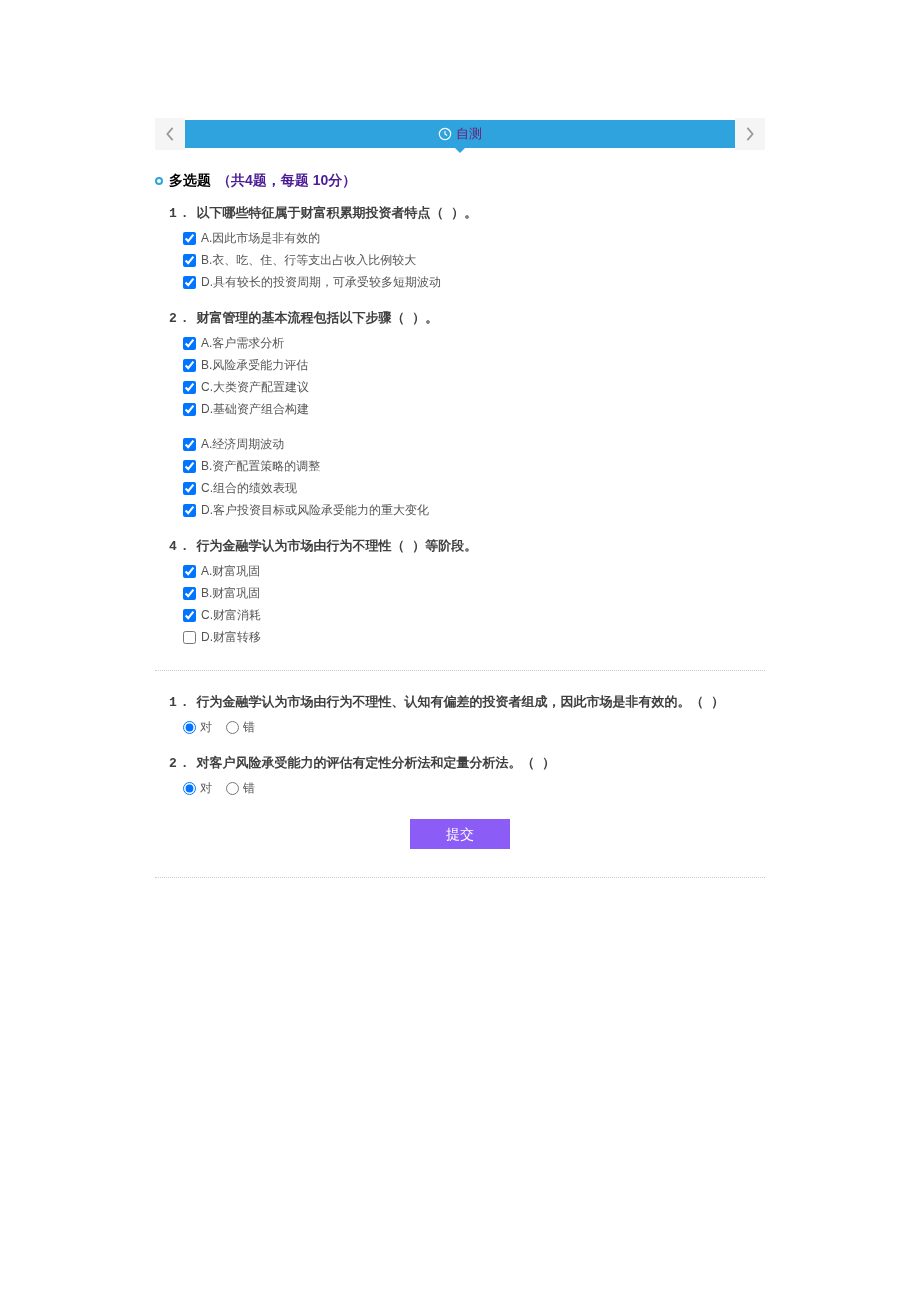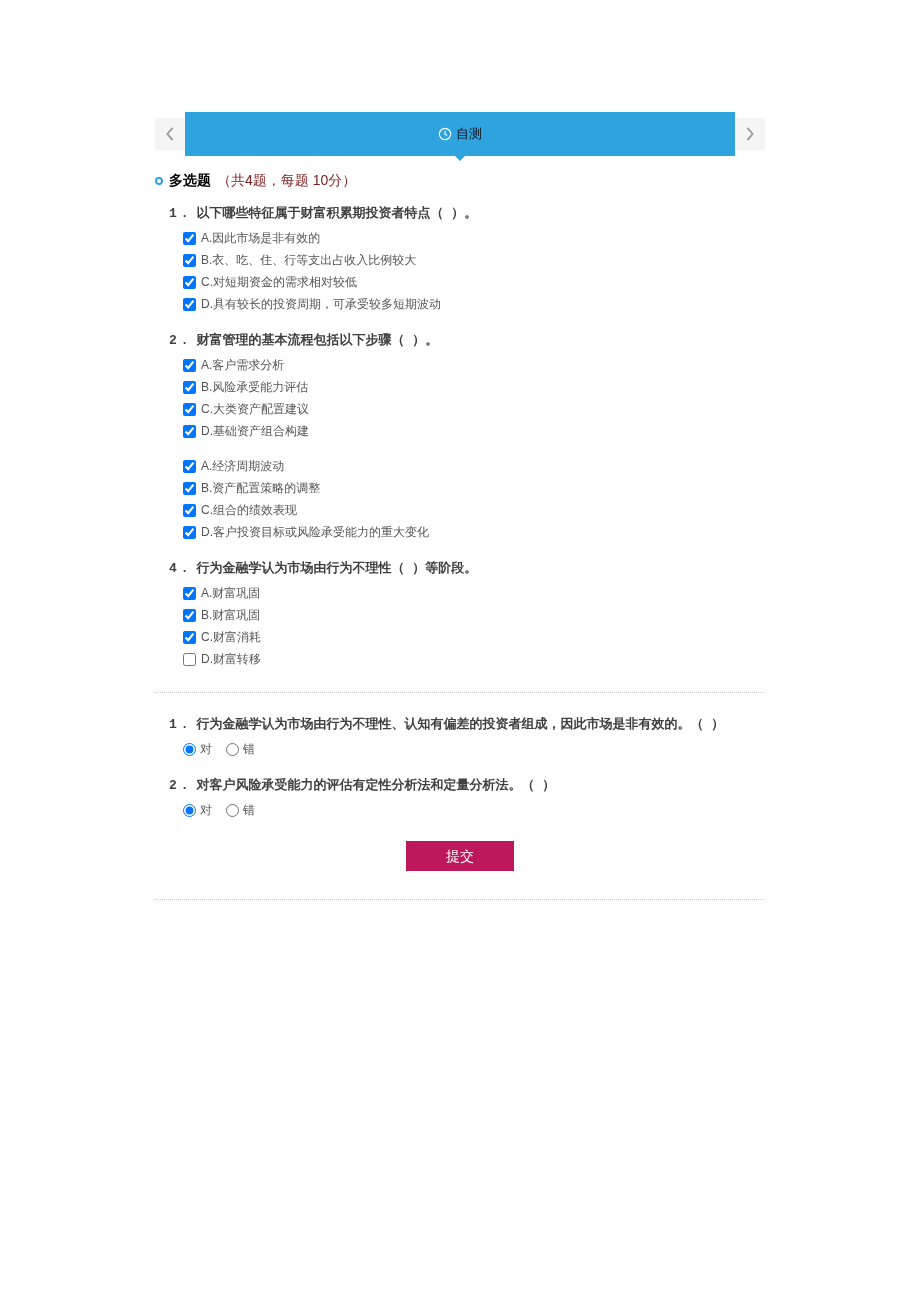--- a/index.html
+++ b/index.html
@@ -21,26 +21,26 @@
       height: 32px;
       background: #f5f5f5;
       display: flex;
       align-items: center;
       justify-content: center;
       cursor: pointer;
     }
     .nav-btn svg { width: 12px; height: 14px; }
     .center-bar {
       flex: 1;
-      height: 44px;
+      height: 28px;
       background: #2ea3dd;
       display: flex;
       align-items: center;
       justify-content: center;
-      color: #0f172a;
+      color: #701a75;
       font-size: 13px;
       gap: 4px;
       position: relative;
     }
     .center-bar::after {
       content: "";
       position: absolute;
       bottom: -5px;
       left: 50%;
       transform: translateX(-50%);
@@ -54,21 +54,21 @@
       margin-bottom: 14px;
       display: flex;
       align-items: center;
       gap: 6px;
     }
     .bullet {
       width: 8px; height: 8px; border: 2px solid #2ea3dd; border-radius: 50%;
       display: inline-block;
     }
     .section-name { color: #000000; font-weight: bold; }
-    .section-sub { color: #7f1d1d; font-weight: normal; }
+    .section-sub { color: #4c1d95; font-weight: bold; }
     .q-block { margin: 0 0 18px 14px; }
     .q-title { font-size: 13px; font-weight: bold; color: #404040; margin-bottom: 8px; font-family: Liberation Mono, monospace; }
     .q-title .num { margin-right: 4px; }
     .options { margin-left: 14px; }
     .opt {
       font-size: 12px;
       color: #555;
       margin-bottom: 5px;
       display: flex;
       align-items: center;
@@ -84,24 +84,24 @@
       align-items: center;
     }
     .radio-item { display: flex; align-items: center; gap: 4px; }
     .divider {
       border-top: 1px dotted #ccc;
       margin: 24px 0 22px 0;
     }
     .submit-wrap { text-align: center; margin-top: 22px; margin-bottom: 28px; }
     .submit-btn {
       display: inline-block;
-      width: 108px;
+      width: 100px;
       height: 30px;
       line-height: 30px;
-      background: #be185d;
+      background: #8b5cf6;
       color: #fff;
       font-size: 14px;
       border: none;
       cursor: pointer;
     }
     .footer-dots { border-top: 1px dotted #ccc; }
   </style>
 </head>
 <body>
 
@@ -141,24 +141,20 @@
       <div class="opt">
         <input type="checkbox" checked="" style="">
         <span>A.因此市场是非有效的</span>
       </div>
       <div class="opt">
         <input type="checkbox" checked="" style="">
         <span>B.衣、吃、住、行等支出占收入比例较大</span>
       </div>
       <div class="opt">
         <input type="checkbox" checked="" style="">
-        <span>C.对短期资金的需求相对较低</span>
-      </div>
-      <div class="opt">
-        <input type="checkbox" checked="" style="">
         <span>D.具有较长的投资周期，可承受较多短期波动</span>
       </div>
     </div>
   </div>
 
   <div class="q-block">
     <div class="q-title">
       <span class="num">2</span>.
       <span>财富管理的基本流程包括以下步骤（ ）。</span>
     </div>

